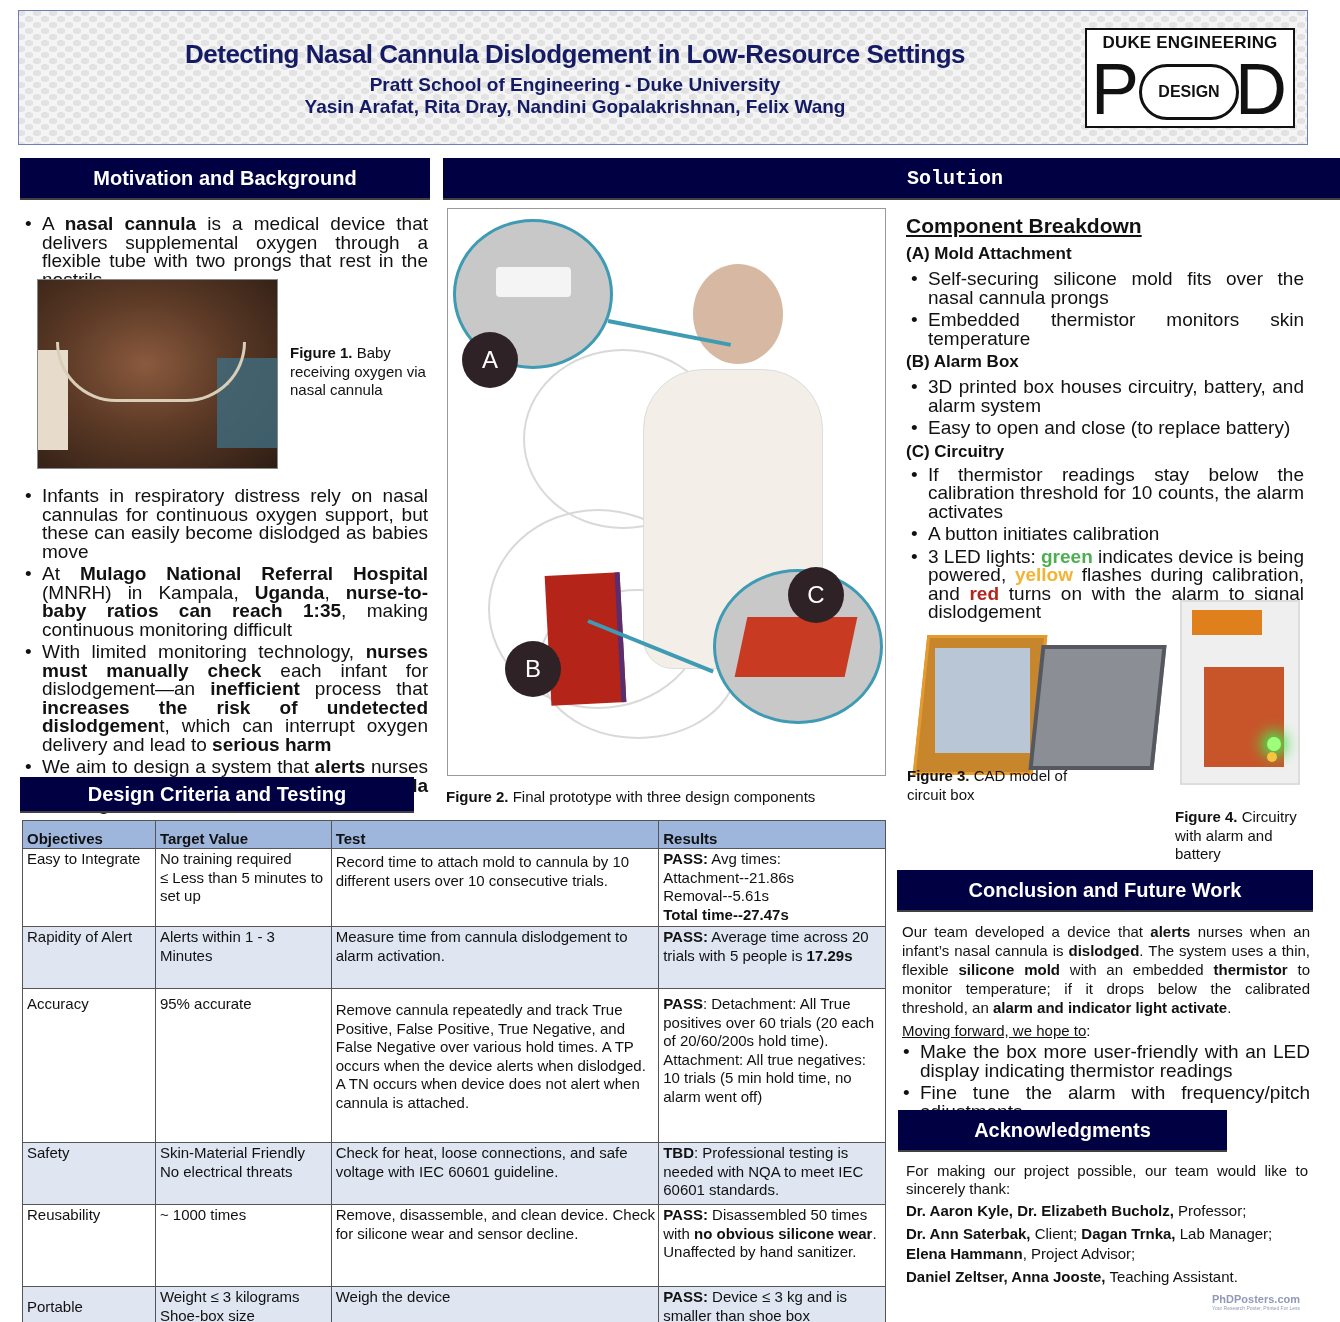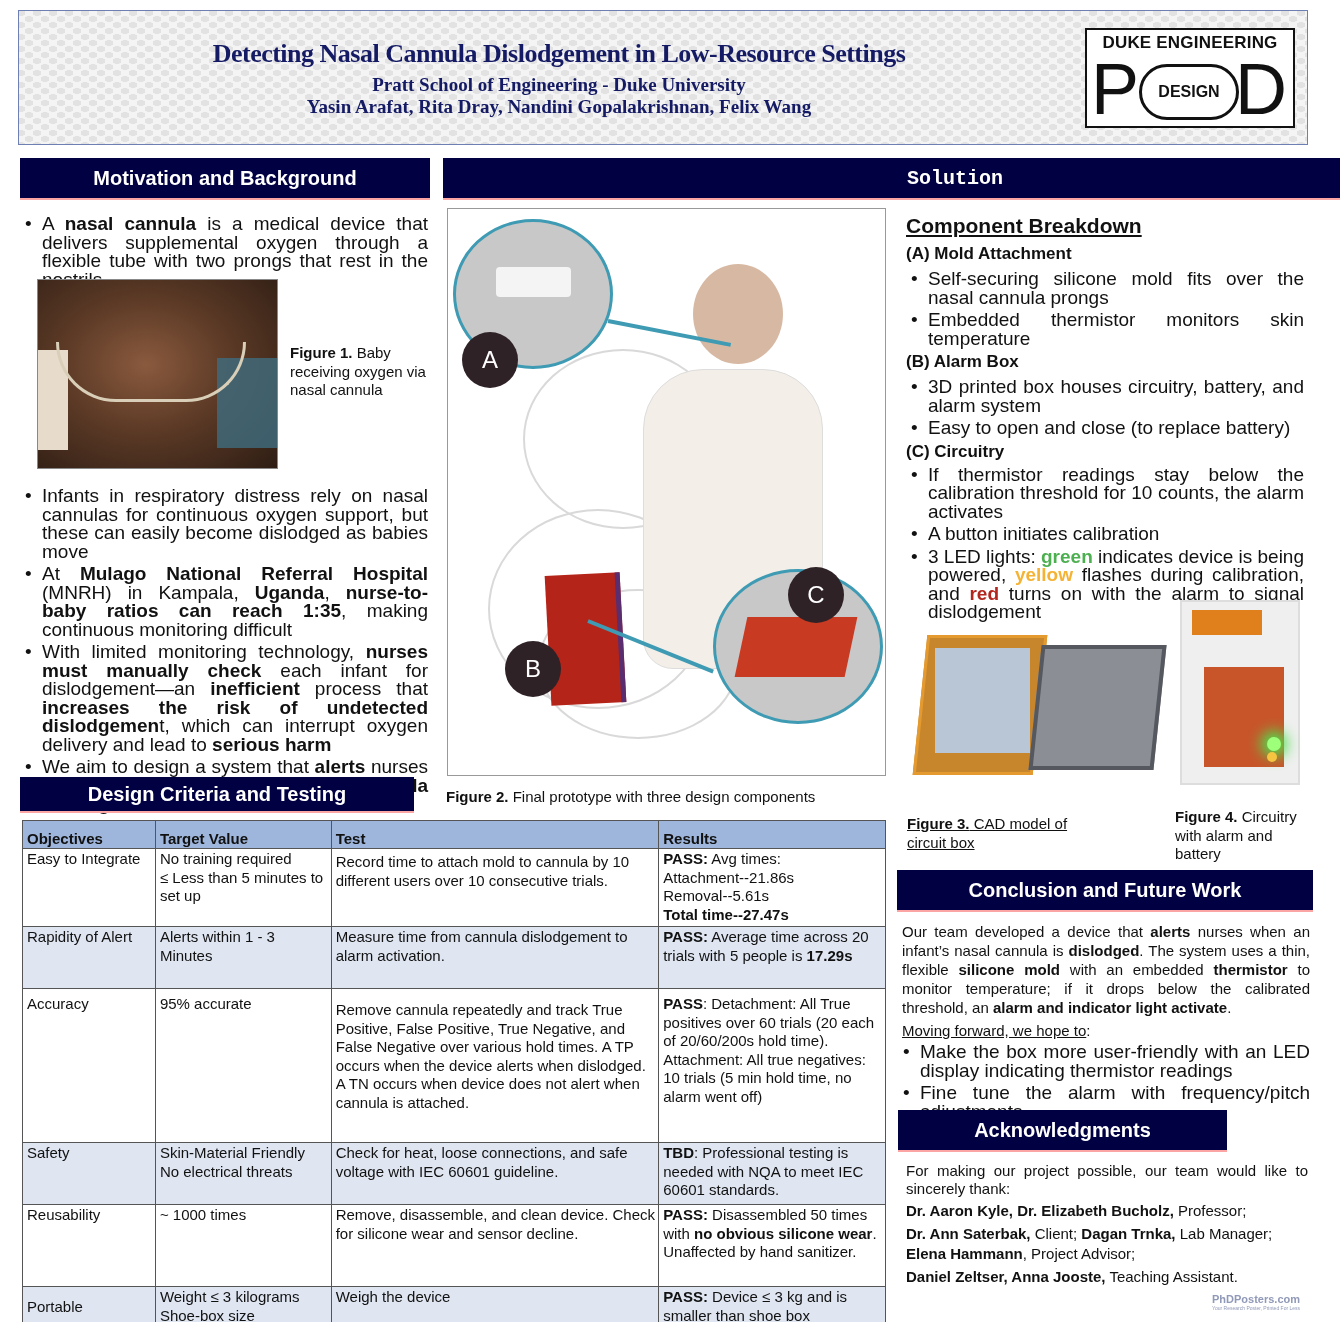--- a/index.html
+++ b/index.html
@@ -5,33 +5,33 @@
   * { box-sizing: border-box; margin: 0; padding: 0; }
   body { width: 1340px; height: 1322px; background: #ffffff; font-family: "Liberation Sans", sans-serif; color: #111; position: relative; overflow: hidden; }
   .abs { position: absolute; }
 
   
   .banner { left: 18px; top: 10px; width: 1290px; height: 135px; border: 1px solid #6d7fb3; background-color: #f4f4f4;
     background-image:
       radial-gradient(ellipse 7px 5px at 10px 8px, #e2e2e2 60%, transparent 62%),
       radial-gradient(ellipse 7px 5px at 10px 8px, #e2e2e2 60%, transparent 62%);
     background-size: 16px 12px, 16px 12px; background-position: 0 0, 8px 6px; overflow: hidden; }
-  .banner-title { position: absolute; left: 0; width: 1080px; text-align: center; color: #141a63; font-weight: bold; font-family: Liberation Serif, serif; }
+  .banner-title { position: absolute; left: 16px; width: 1080px; text-align: center; color: #141a63; font-weight: bold; font-family: Liberation Sans, sans-serif; }
   .t1 { top: 28px; font-size: 26px; letter-spacing: -0.5px; }
   .t2 { top: 63px; font-size: 19px; }
   .t3 { top: 85px; font-size: 19px; }
   .logo { position: absolute; left: 1066px; top: 17px; width: 210px; height: 100px; border: 2px solid #111; background: #fff; }
   .logo-top { position: absolute; top: 3px; left: 0; width: 100%; text-align: center; font-weight: bold; font-size: 17px; letter-spacing: 0.2px; color: #111; }
   .logo-p, .logo-d { position: absolute; top: 22px; font-size: 72px; line-height: 74px; color: #111; font-weight: normal; }
   .logo-p { left: 4px; }
   .logo-d { right: 6px; }
   .logo-pill { position: absolute; left: 52px; top: 34px; width: 100px; height: 56px; border: 3px solid #111; border-radius: 28px; display: flex; align-items: center; justify-content: center; font-weight: bold; font-size: 16px; background: #fff; }
 
   
-  .sec { background: #000042; color: #fff; font-weight: bold; font-size: 20px; text-align: left; display: flex; align-items: center; justify-content: center; border-bottom: 2px solid #fca5a5; }
+  .sec { background: #000042; color: #fff; font-weight: bold; font-size: 20px; text-align: left; display: flex; align-items: center; justify-content: center; border-bottom: 2px solid #404040; }
 
   .bullets { list-style: none; }
   .bullets li { position: relative; padding-left: 22px; font-size: 19px; line-height: 18.5px; text-align: justify; margin-bottom: 4px; }
   .bullets li::before { content: "•"; position: absolute; left: 5px; top: 0; }
   b { font-weight: bold; }
 
   .fig-cap { font-size: 15px; line-height: 18.5px; }
 
   
   .photo1 { left: 37px; top: 279px; width: 241px; height: 190px; background: radial-gradient(ellipse at 45% 45%, #8a5a3e 0%, #5c3a26 45%, #2e1d14 100%); border: 1px solid #888; }
@@ -147,21 +147,21 @@
   <div style="position:absolute;left:15px;top:15px;width:120px;height:140px;background:#c8862c;border:3px solid #e59a2f;transform:skewX(-6deg);"></div>
   <div style="position:absolute;left:30px;top:28px;width:95px;height:105px;background:#b9c6d6;"></div>
   <div style="position:absolute;left:130px;top:25px;width:125px;height:125px;background:#8b8e95;border:4px solid #55585e;transform:skewX(-6deg);"></div>
 </div>
 <div class="abs fig4">
   <div style="position:absolute;left:10px;top:8px;width:70px;height:25px;background:#e0801c;"></div>
   <div style="position:absolute;left:22px;top:65px;width:80px;height:100px;background:#c8552a;"></div>
   <div style="position:absolute;left:85px;top:135px;width:14px;height:14px;border-radius:50%;background:#9dff7a;box-shadow:0 0 14px 6px #4de04d;"></div>
   <div style="position:absolute;left:85px;top:150px;width:10px;height:10px;border-radius:50%;background:#f5c542;"></div>
 </div>
-<div class="abs fig-cap" style="left:907px;top:815px;width:190px;text-decoration:underline;">
+<div class="abs fig-cap" style="left:907px;top:767px;width:190px;">
   <b>Figure 3.</b><span> CAD model of circuit box</span>
 </div>
 <div class="abs fig-cap" style="left:1175px;top:808px;width:140px;">
   <b>Figure 4.</b><span> Circuitry with alarm and battery</span>
 </div>
 
 <div class="abs sec" style="left:20px;top:777px;width:394px;height:36px;">Design Criteria and Testing</div>
 
 <table class="crit">
   <colgroup>

